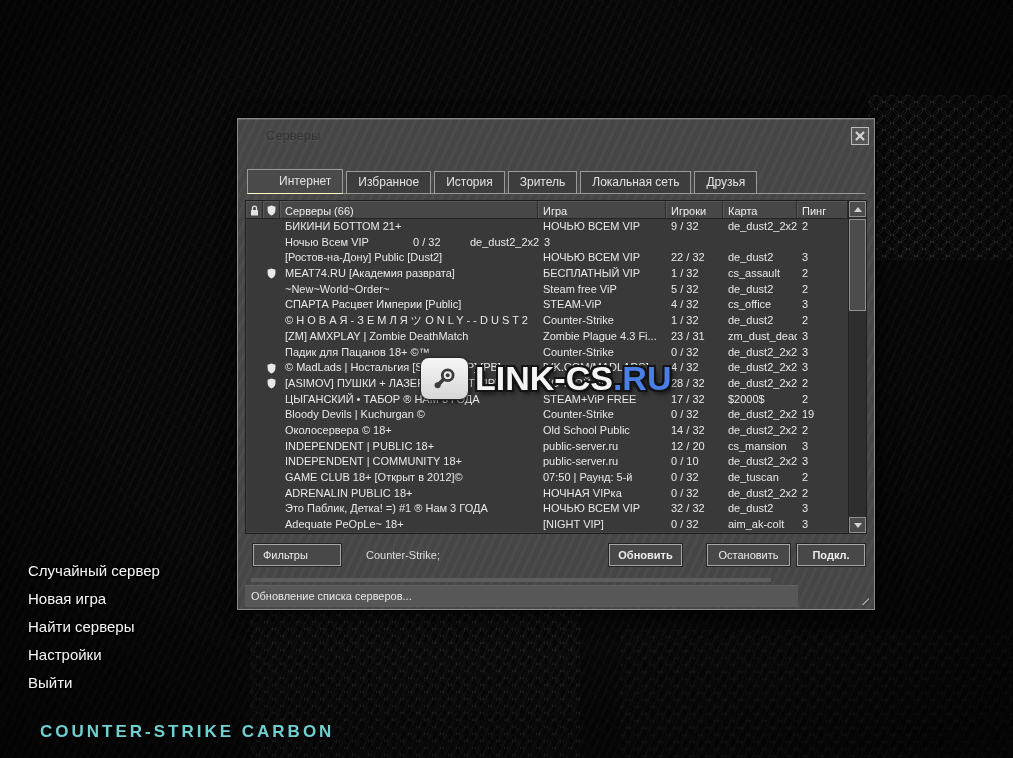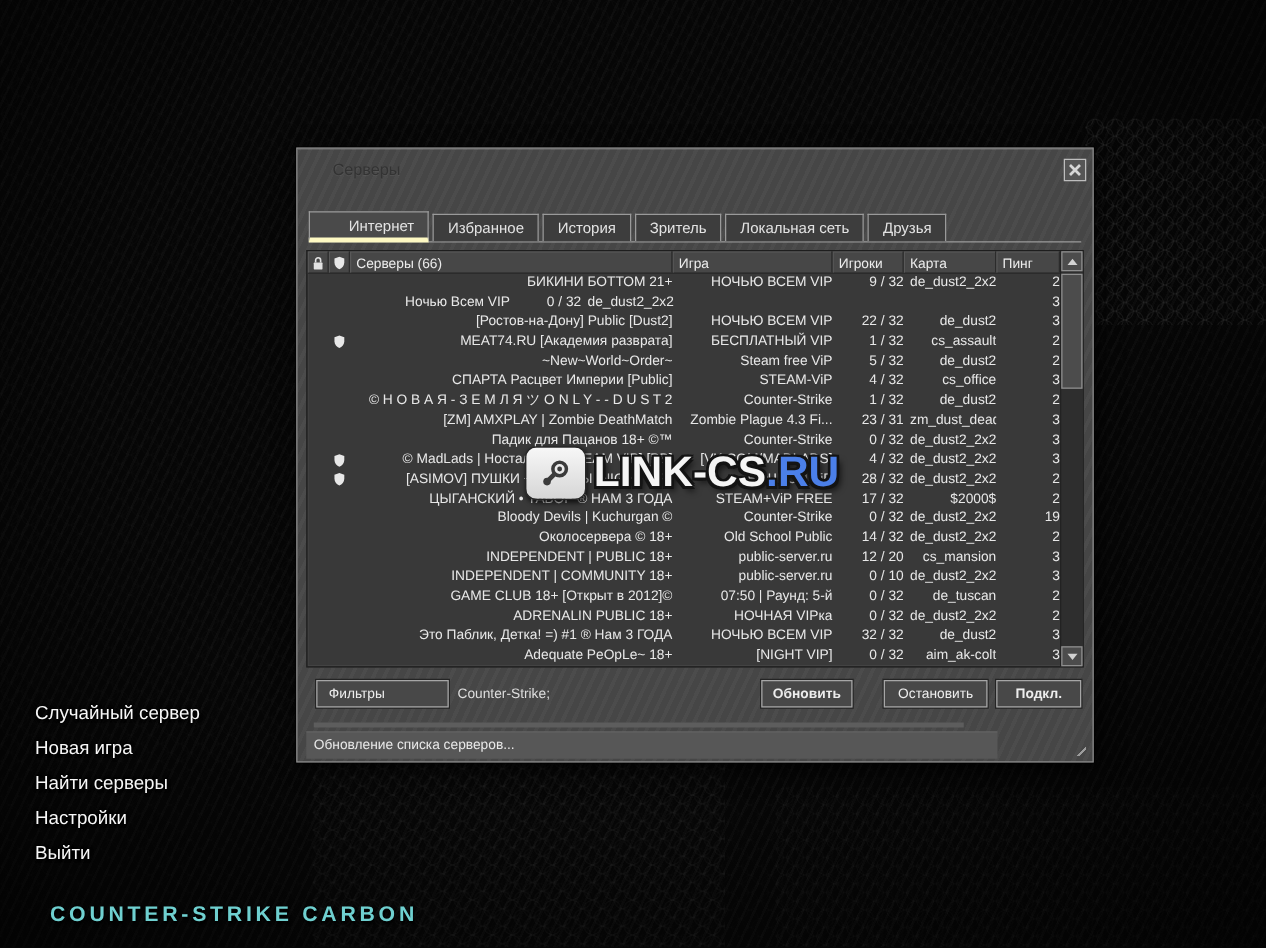--- a/index.html
+++ b/index.html
@@ -39,40 +39,40 @@
     border:1px solid #bdbdbd;box-sizing:border-box;display:flex;align-items:center;
     justify-content:center;cursor:pointer;}
 
   
   .tabs{position:absolute;left:9px;top:49px;width:618px;height:25px;display:flex;
     align-items:flex-end;border-bottom:1px solid #9a9a9a;}
   .tab{box-sizing:border-box;height:22px;line-height:20px;padding:0 11px;font-size:12px;
     color:#e3e3e3;background:#3d3d3d;border:1px solid #9a9a9a;border-bottom:none;
     margin-right:3px;white-space:nowrap;cursor:pointer;}
   .tab.active{height:25px;line-height:23px;background:#4a4a4a;margin-bottom:-1px;
-    border-bottom:4px solid #fef9c3;padding-left:31px;}
+    border-bottom:1px solid #fef9c3;padding-left:31px;}
 
   
   .list-panel{position:absolute;left:7px;top:81px;width:622px;height:334px;background:#393939;
     border:1px solid #1e1e1e;box-sizing:border-box;box-shadow:inset 0 0 0 1px rgba(255,255,255,0.05);}
   .panel-inner{display:flex;height:100%;}
   .cols{flex:1;display:flex;flex-direction:column;overflow:hidden;}
   .header-row{display:flex;height:17px;flex:none;background:#474747;font-size:11px;color:#ececec;
     border-bottom:1px solid #242424;}
   .hcell{box-sizing:border-box;border-right:1px solid #2b2b2b;
     box-shadow:inset 1px 1px 0 rgba(255,255,255,0.10);padding:2px 0 0 5px;white-space:nowrap;
     overflow:hidden;cursor:pointer;display:flex;align-items:center;}
   .c-lock{width:17px;justify-content:center;padding-left:0;}
   .c-shield{width:17px;justify-content:center;padding-left:0;}
   .c-name{width:258px;}
   .c-game{width:128px;}
   .c-players{width:57px;}
   .c-map{width:74px;}
   .c-ping{flex:1;}
-  .rows{flex:1;overflow:hidden;text-align:right;}
+  .rows{flex:1;overflow:hidden;}
   .row{display:flex;height:15.7px;line-height:15px;font-size:11px;color:#e8e8e8;
     white-space:nowrap;cursor:pointer;}
   .cell{box-sizing:border-box;padding-left:5px;overflow:hidden;}
   .cell.c-lock,.cell.c-shield{padding-left:0;display:flex;align-items:center;justify-content:center;}
 
   
   .scrollbar{width:17px;flex:none;background:#2e2e2e;border-left:1px solid #222;
     display:flex;flex-direction:column;}
   .sb-btn{height:16px;flex:none;background:#4c4c4c;border:1px solid #8f8f8f;box-sizing:border-box;
     display:flex;align-items:center;justify-content:center;cursor:pointer;}
@@ -81,21 +81,21 @@
   .sb-track{flex:1;}
   .tri-up{width:0;height:0;border-left:4px solid transparent;border-right:4px solid transparent;
     border-bottom:5px solid #d2d2d2;}
   .tri-down{width:0;height:0;border-left:4px solid transparent;border-right:4px solid transparent;
     border-top:5px solid #d2d2d2;}
 
   
   .btn{position:absolute;box-sizing:border-box;height:22px;background:#484848;
     border:1px solid #a6a6a6;box-shadow:0 0 0 1px #242424;color:#ededed;font-size:11px;
     display:flex;align-items:center;justify-content:center;cursor:pointer;white-space:nowrap;}
-  .btn-filters{left:15px;top:425px;width:106px;justify-content:flex-start;padding-left:9px;}
+  .btn-filters{left:15px;top:425px;width:88px;justify-content:flex-start;padding-left:9px;}
   .btn-refresh{left:371px;top:425px;width:73px;font-weight:bold;}
   .btn-stop{left:469px;top:425px;width:83px;}
   .btn-connect{left:559px;top:425px;width:68px;font-weight:bold;}
   .filter-summary{position:absolute;left:128px;top:430px;font-size:11px;color:#dedede;}
 
   .strip{position:absolute;left:13px;top:459px;width:520px;height:4px;background:#5d5d5d;}
   .status{position:absolute;left:7px;top:466px;width:553px;height:22px;background:#575757;
     font-size:11px;color:#e8e8e8;line-height:22px;padding-left:6px;box-sizing:border-box;
     box-shadow:inset 0 1px 0 rgba(255,255,255,0.08);white-space:nowrap;overflow:hidden;}
   .grip{position:absolute;right:5px;bottom:4px;width:13px;height:13px;cursor:nwse-resize;

